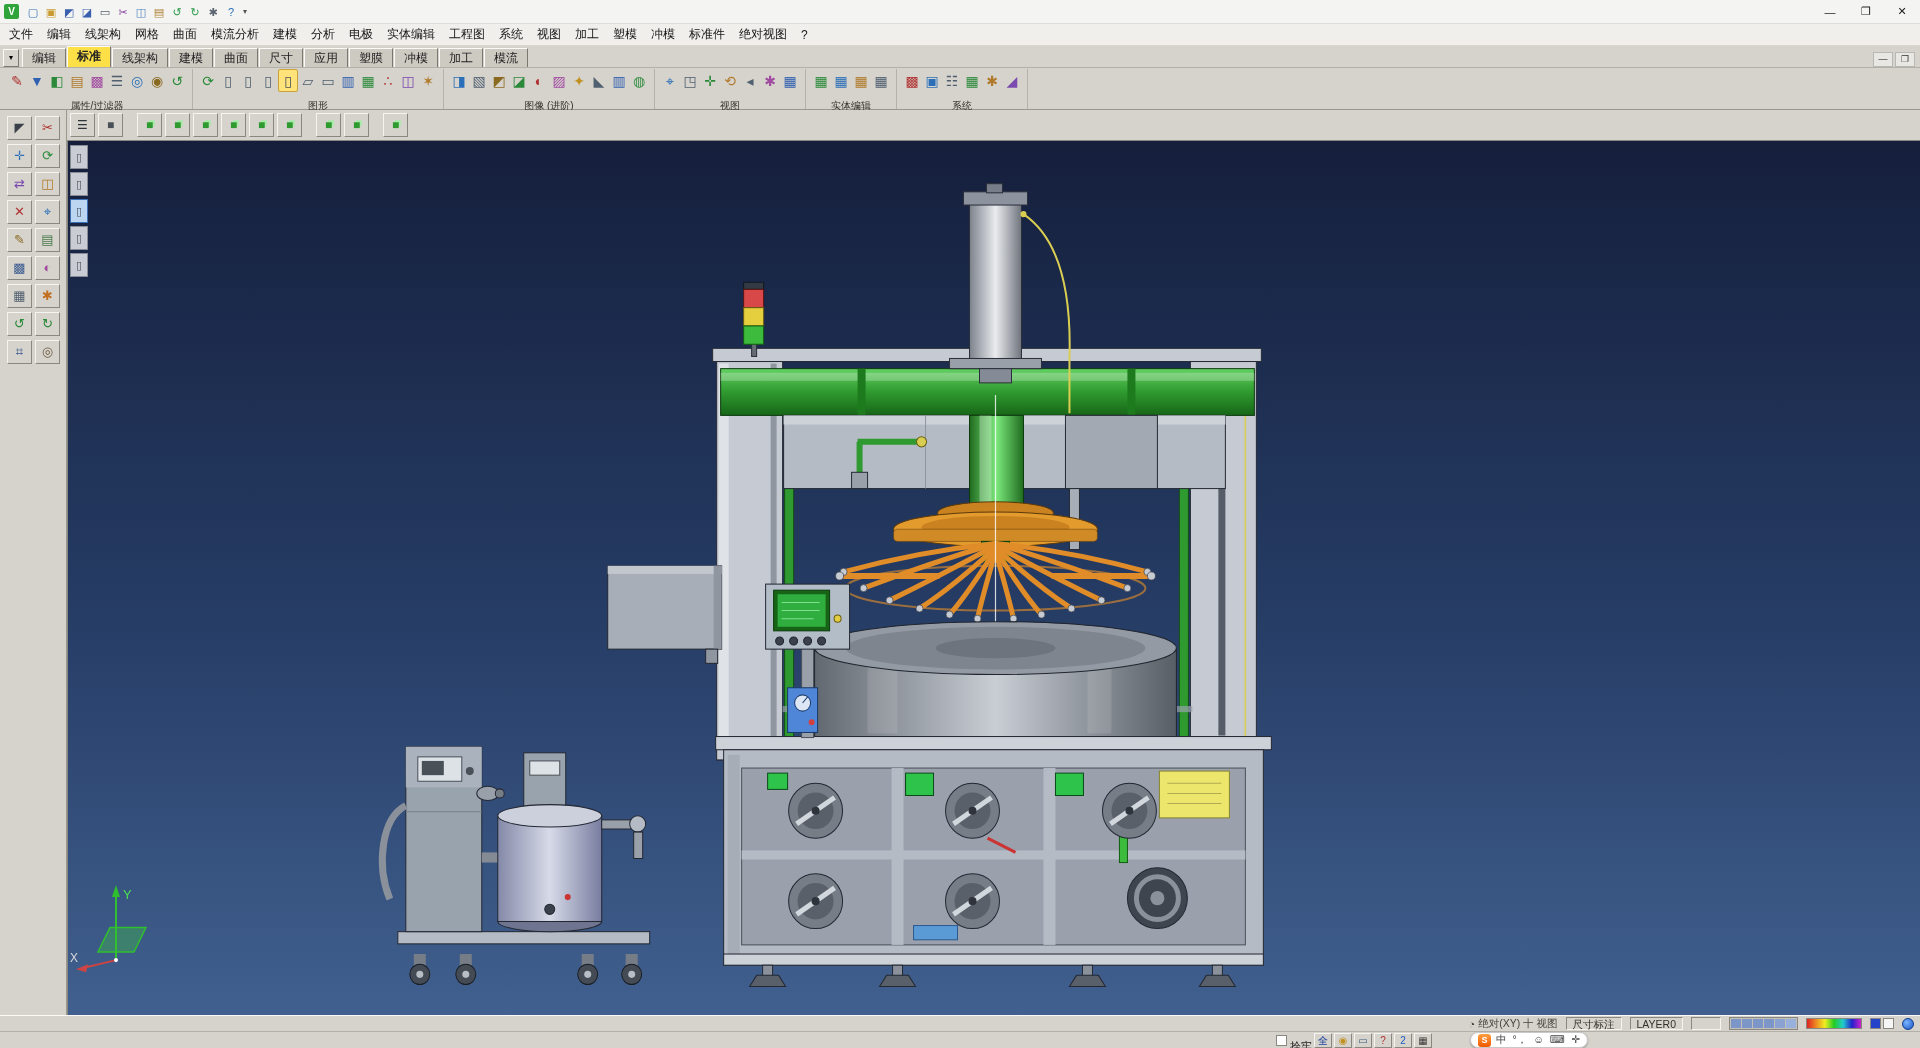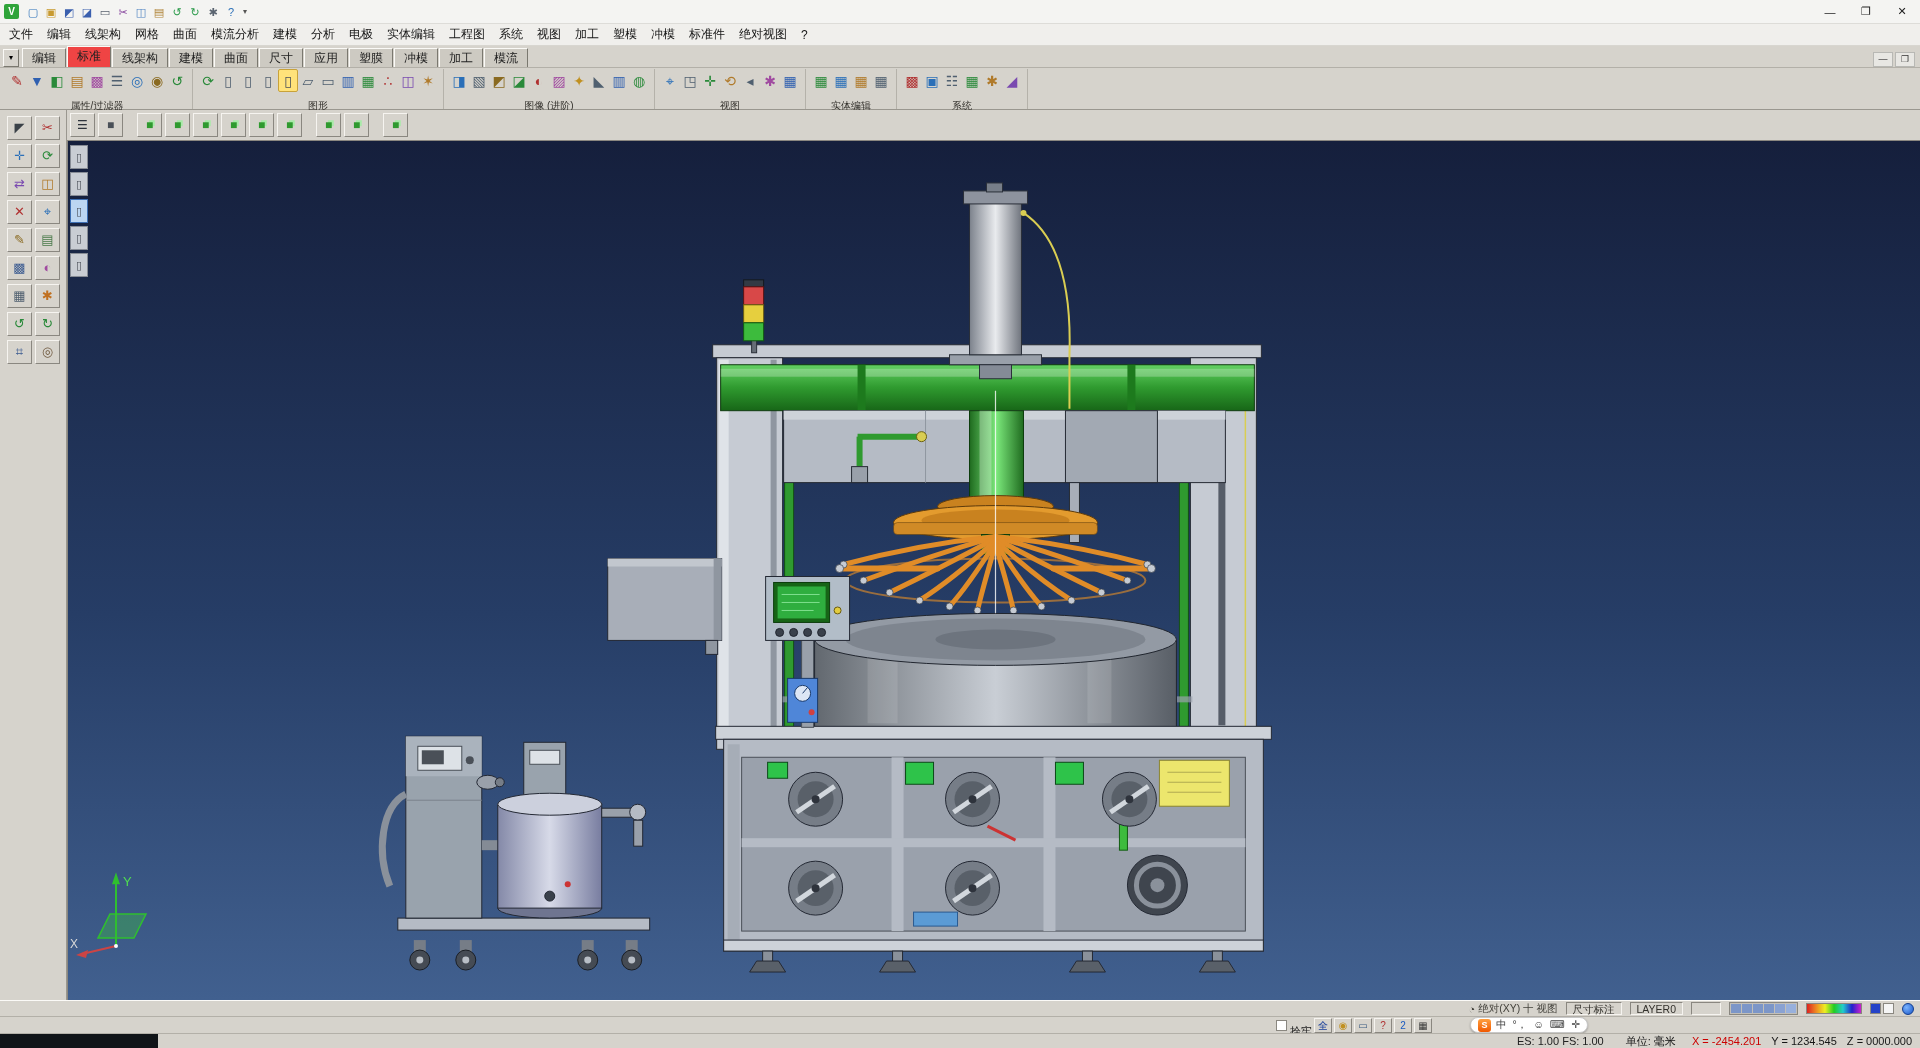--- a/index.html
+++ b/index.html
@@ -20,21 +20,21 @@
   
   .menubar { height:22px; background:#f0efec; display:flex; align-items:center; padding-left:2px; border-bottom:1px solid #d8d6d0; flex:0 0 auto; }
   .menu-item { padding:0 7px; font-size:12px; color:#161616; height:100%; display:flex; align-items:center; }
   .mdi { margin-left:auto; display:flex; margin-right:5px; }
   .mdi-btn { width:20px; height:15px; text-align:center; font-size:9px; line-height:13px; color:#333; border:1px solid #b8b8b4; background:#e8e7e3; margin-left:2px; }
 
   
   .tabbar { height:22px; background:#d6d3cc; display:flex; align-items:flex-end; padding-left:3px; gap:1px; border-bottom:1px solid #b3b0a8; flex:0 0 auto; }
   .tab-dd { width:16px; height:18px; border:1px solid; border-color:#fbfaf7 #7a786f #7a786f #fbfaf7; background:#d6d3cc; font-size:8px; text-align:center; line-height:16px; margin-right:2px; }
   .tab { height:19px; padding:0 9px; font-size:12px; line-height:18px; background:#cdcac2; border:1px solid; border-color:#fbfaf7 #7a786f #7a786f #fbfaf7; border-bottom:none; color:#222; white-space:nowrap; }
-  .tab.active { background:#ef4444; font-weight:normal; height:21px; }
+  .tab.active { background:#fde047; font-weight:bold; height:21px; }
 
   
   .toolbar { height:42px; background:#d6d3cc; display:flex; align-items:stretch; padding:1px 2px 0 2px; border-bottom:1px solid #9a978f; flex:0 0 auto; }
   .tb-group { display:flex; flex-direction:column; padding:0 5px; border-right:1px solid #b5b2aa; }
   .tb-icons { display:flex; align-items:center; height:27px; }
   .tb-icon { width:20px; height:23px; line-height:22px; text-align:center; font-size:14px; border:1px solid transparent; border-radius:2px; }
   .tb-icon.active { background:#ffe27a; border-color:#c8a23a; }
   .tb-label { font-size:10px; color:#33312c; text-align:center; height:13px; line-height:12px; white-space:nowrap;margin-top:8px; }
 
   
@@ -654,23 +654,14 @@
       <span class="ime-item">中</span>
           <span class="ime-item">°，</span>
           <span class="ime-item">☺</span>
           <span class="ime-item">⌨</span>
           <span class="ime-item">✛</span>
         </span>
     </span>
     <span class="sb-right"></span>
   </div>
 
-  <div class="status-c">
-    <span class="taskbar-stub"></span>
-    <span class="sc-spacer"></span>
-    <span class="esfs">ES: 1.00 FS: 1.00</span>
-    <span class="units">单位: 毫米</span>
-    <span class="coord-x">X = -2454.201</span>
-    <span class="coord-y">Y = 1234.545</span>
-    <span class="coord-z">Z = 0000.000</span>
-  </div>
 
 </div>
 
 </body></html>

